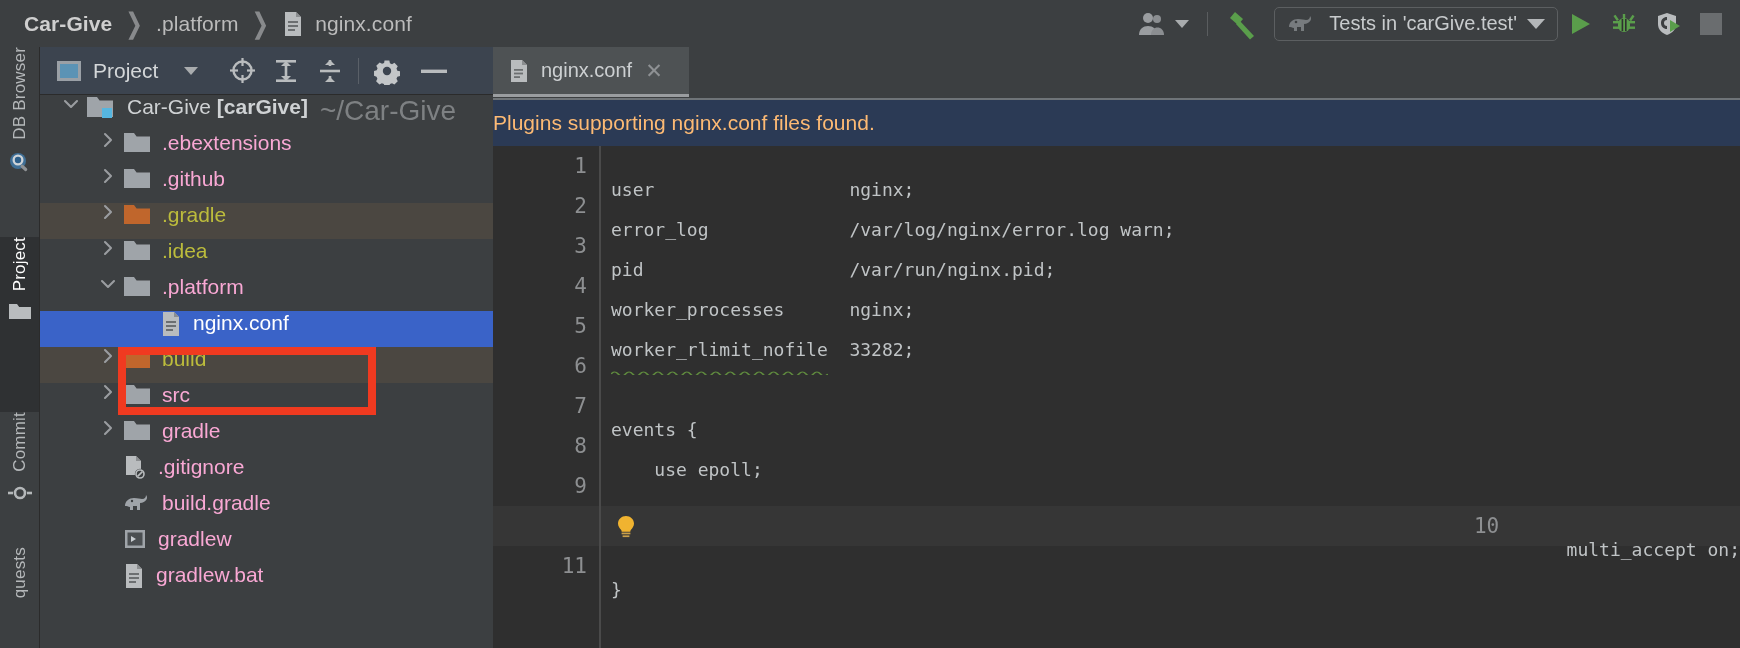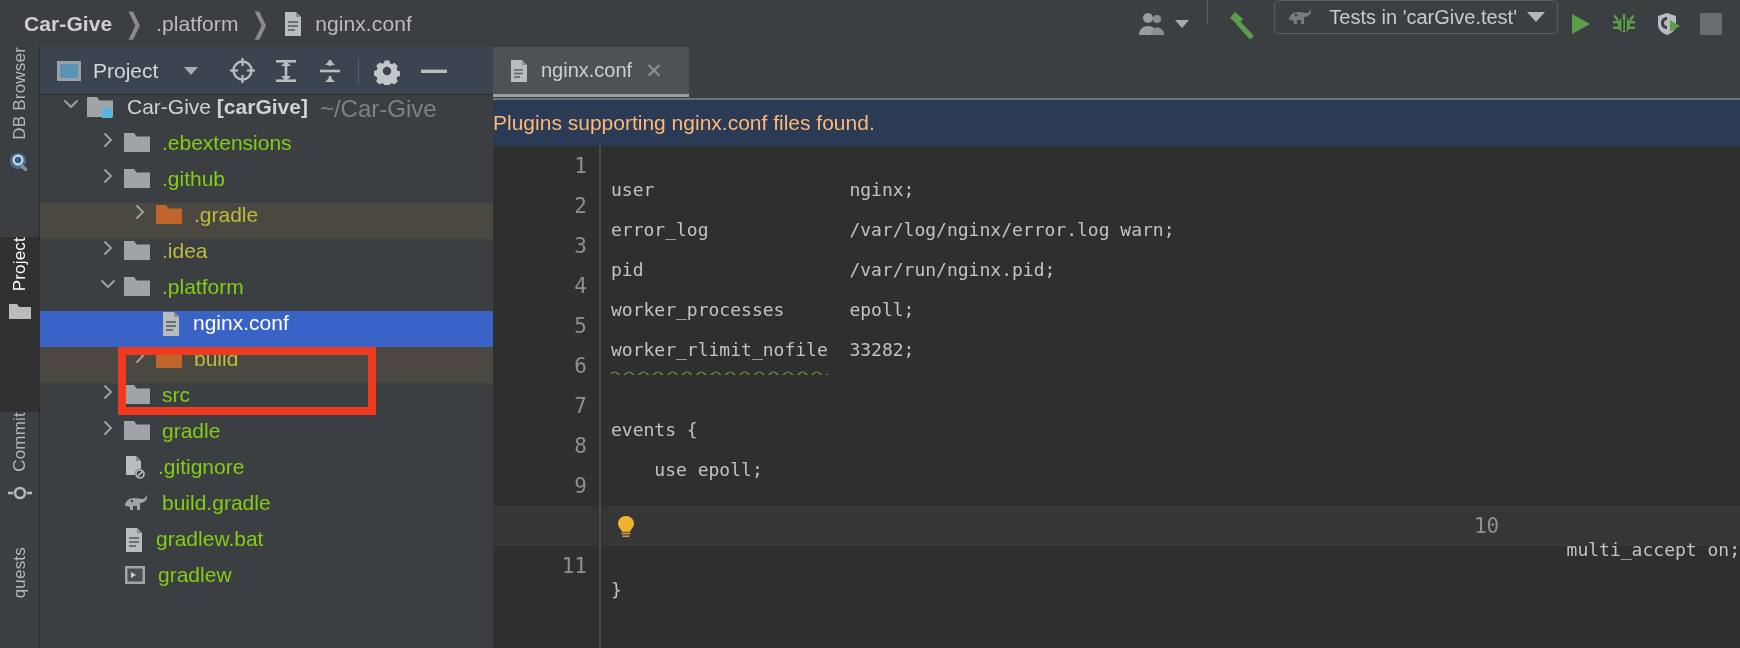--- a/index.html
+++ b/index.html
@@ -23,21 +23,21 @@
   }
   .crumb.bold { font-weight: bold; color: #cfcfcf; }
   .crumb-sep {
     color: #888a8c; font-size: 21px; margin: 0 13px; font-weight: 300;
     transform: scaleY(1.35);
   }
   .crumb-fileicon { margin-right: 11px; display: flex; align-items: center; }
 
   .topbar-right {
     position: absolute; right: 10px; top: 0; height: 47px;
-    display: flex; gap: 0;
+    display: flex; align-items: center; gap: 0;
   }
   .tb-item { display: flex; align-items: center; height: 47px; padding: 0 8px; }
   .tb-sep { width: 1px; height: 24px; background: #5a5d5f; margin: 0 10px; }
   .caret-down {
     width: 0; height: 0; border-left: 7px solid transparent;
     border-right: 7px solid transparent; border-top: 8px solid #a9acae;
     margin-left: 7px;
   }
   .runconfig {
     display: flex; align-items: center; height: 34px;
@@ -84,28 +84,28 @@
 
   
   #tree {
     position: absolute; left: 0; top: 48px; width: 453px; height: 553px;
     overflow: hidden;
   }
   .trow {
     position: relative; height: 36px; display: flex; align-items: flex-start;
     width: 453px;
   }
-  .trow.hl-tan { background: #4b4741; padding-left: 32px; }
+  .trow.hl-tan { background: #4b4741; }
   .trow.hl-blue { background: #3a63c8; }
   .tw { width: 30px; display: flex; align-items: center; justify-content: center; flex: none; }
-  .tlabel { font-size: 21px; color: #84cc16; white-space: nowrap; }
+  .tlabel { font-size: 21px; color: #f9a8d4; white-space: nowrap; }
   .tlabel.yellowish { color: #bcbc3c; }
   .tlabel.white { color: #ffffff; }
   .tlabel.bold { font-weight: bold; color: #cfd2d4; }
-  .tpath { font-size: 24px; color: #7e8183; margin-left: 12px; white-space: nowrap; }
+  .tpath { font-size: 28px; color: #7e8183; margin-left: 12px; white-space: nowrap; }
   .ticon { margin-right: 11px; display: flex; align-items: center; flex: none; }
 
   
   #redbox {
     position: absolute; left: 78px; top: 300px; width: 258px; height: 68px;
     border: 8px solid #f03a20; pointer-events: none;
   }
 
   
   #editor {
@@ -496,41 +496,41 @@
               <path d="M2 15c0-5 4-8 9-8 4 0 6 1 8 1 3 0 4-2 4-4 1 1 1.5 3 .5 4.5C22 10.5 20 12 17 12v7h-3v-4h-4v4H7v-3c-2-.5-3-1-5-1z" fill="#9fa4a9"></path>
               <circle cx="9" cy="10" r="1.2" fill="#3c3f41"></circle>
             </svg>
           </span>
           <span class="tlabel">build.gradle</span>
         </div>
         <div class="trow">
           <span style="flex: 0 0 auto; width: 53px;"></span>
           <span class="tw" style="width: 30px;"></span>
           <span class="ticon">
+            <svg width="24" height="24" viewBox="0 0 24 24">
+              <rect x="2" y="3" width="20" height="18" fill="#9fa4a9"></rect>
+              <rect x="4.5" y="5.5" width="15" height="13" fill="#4b4f52"></rect>
+              <path d="M8 9 L13 12 L8 15 Z" fill="#c9ced2"></path>
+            </svg>
+          </span>
+          <span class="tlabel">gradlew</span>
+        </div>
+        <div class="trow">
+          <span style="flex: 0 0 auto; width: 53px;"></span>
+          <span class="tw" style="width: 30px;"></span>
+          <span class="ticon">
             <svg width="22" height="26" viewBox="0 0 22 26">
               <path d="M3 1h11l5 5v19H3z" fill="#b9bcbe"></path>
               <path d="M14 1l5 5h-5z" fill="#8b8e90"></path>
               <rect x="6" y="10" width="10" height="2" fill="#6c6f71"></rect>
               <rect x="6" y="14" width="10" height="2" fill="#6c6f71"></rect>
               <rect x="6" y="18" width="7" height="2" fill="#6c6f71"></rect>
             </svg>
           </span>
           <span class="tlabel">gradlew.bat</span>
-        </div>
-        <div class="trow">
-          <span style="flex: 0 0 auto; width: 53px;"></span>
-          <span class="tw" style="width: 30px;"></span>
-          <span class="ticon">
-            <svg width="24" height="24" viewBox="0 0 24 24">
-              <rect x="2" y="3" width="20" height="18" fill="#9fa4a9"></rect>
-              <rect x="4.5" y="5.5" width="15" height="13" fill="#4b4f52"></rect>
-              <path d="M8 9 L13 12 L8 15 Z" fill="#c9ced2"></path>
-            </svg>
-          </span>
-          <span class="tlabel">gradlew</span>
         </div>
       </div>
     <div id="redbox"></div>
   </div>
 
   <div id="editor">
     <div id="tabstrip">
       <div id="tab">
         <span class="tab-icon">
           <svg width="20" height="24" viewBox="0 0 20 24">
@@ -567,21 +567,21 @@
         <div class="cline">
           <div class="gutter">
             <span class="lnum">3</span>
           </div>
           <span class="code">pid                   /var/run/nginx.pid;</span>
         </div>
         <div class="cline">
           <div class="gutter">
             <span class="lnum">4</span>
           </div>
-          <span class="code">worker_processes      epoll;</span>
+          <span class="code">worker_processes      nginx;</span>
         </div>
         <div class="cline">
           <div class="gutter">
             <span class="lnum">5</span>
           </div>
           <span class="code"><span class="squiggle-wrap">worker_rlimit_nofile<span class="squiggle"><svg width="100%" height="5" viewBox="0 0 120 5" preserveAspectRatio="none">
                   <path d="M0 4 Q2 0 4 4 T8 4 T12 4 T16 4 T20 4 T24 4 T28 4 T32 4 T36 4 T40 4 T44 4 T48 4 T52 4 T56 4 T60 4 T64 4 T68 4 T72 4 T76 4 T80 4 T84 4 T88 4 T92 4 T96 4 T100 4 T104 4 T108 4 T112 4 T116 4 T120 4" fill="none" stroke="#5f8a3e" stroke-width="1.1"></path>
                 </svg></span></span>  33282;</span>
         </div>
         <div class="cline">

